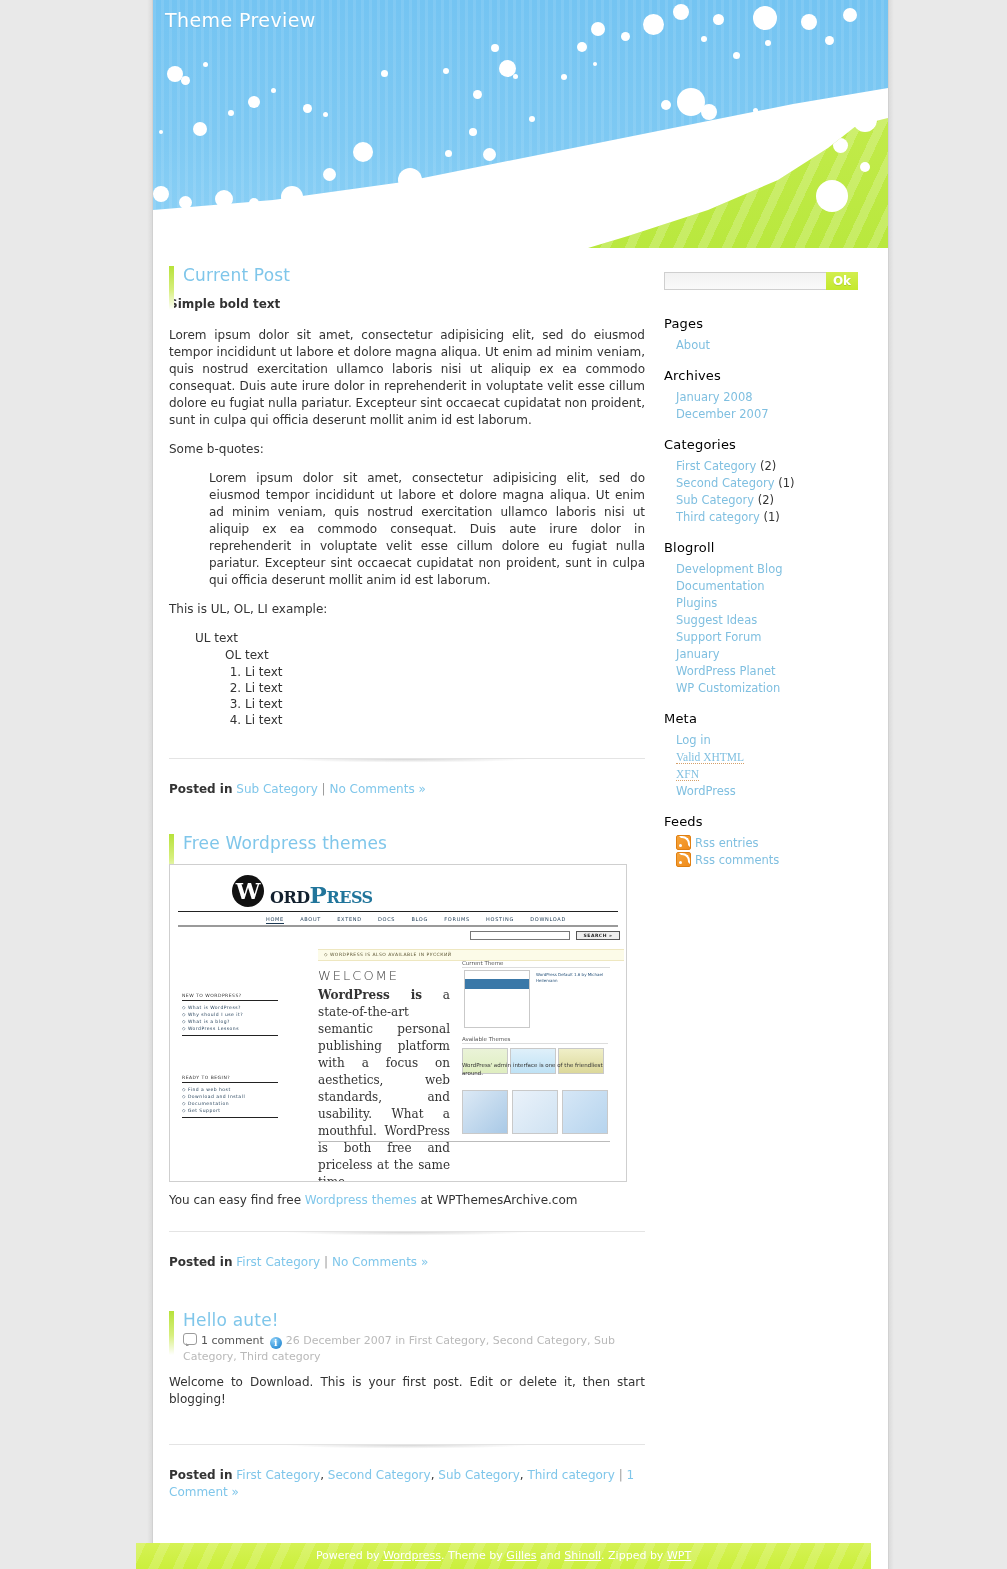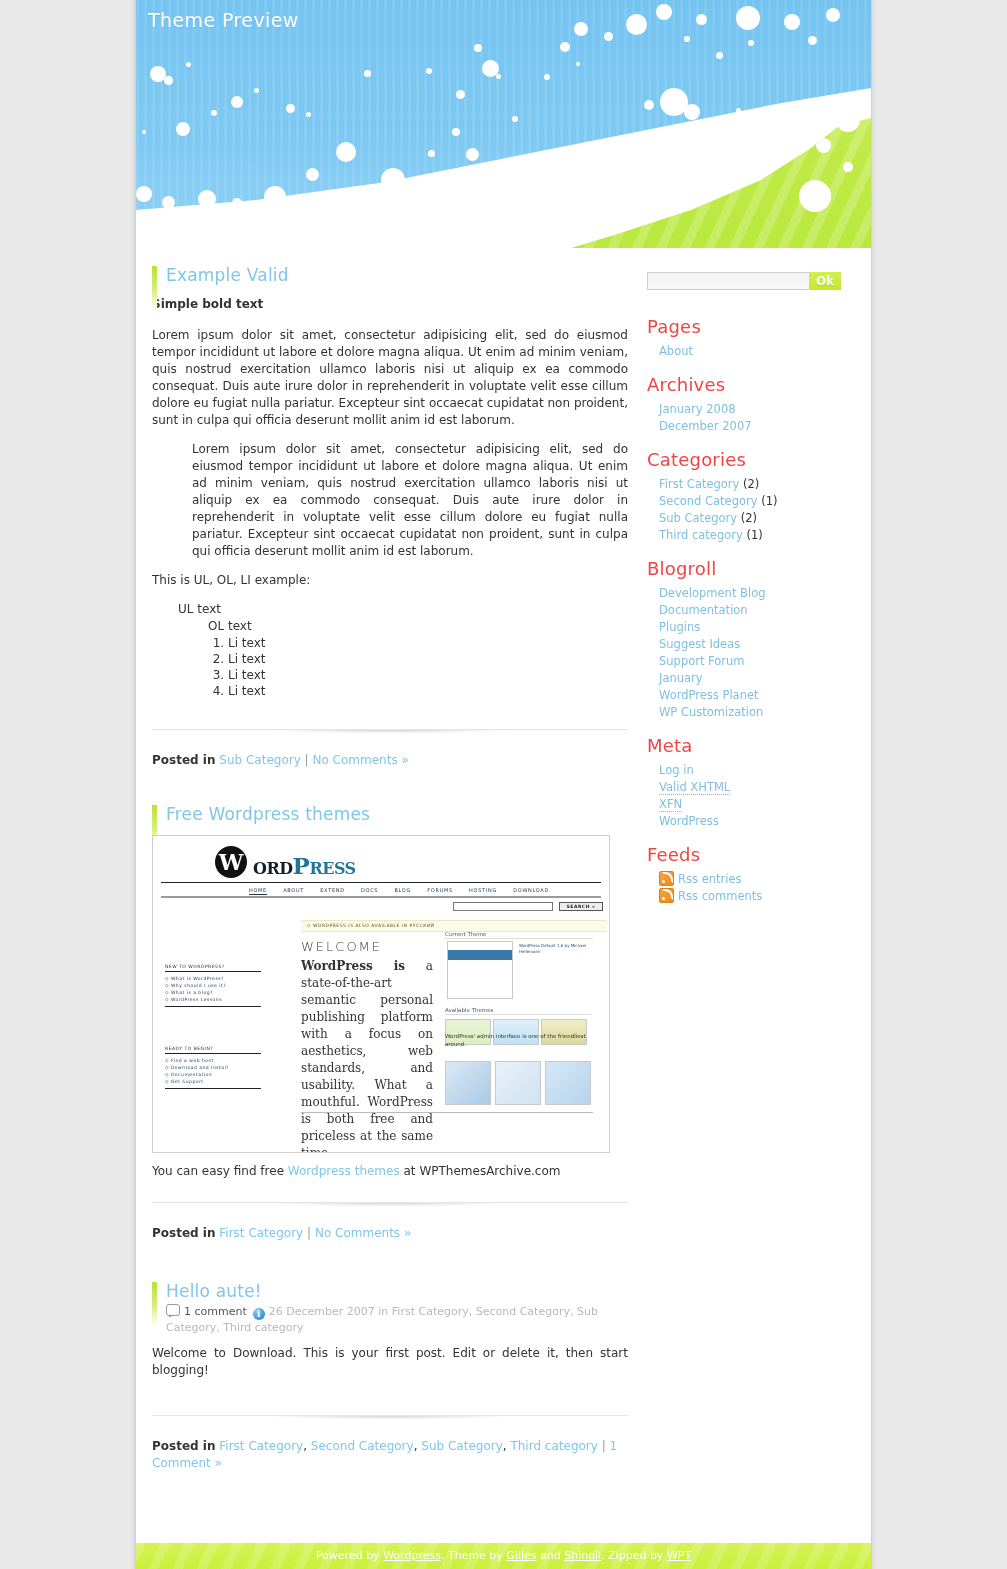--- a/index.html
+++ b/index.html
@@ -5,21 +5,21 @@
   html,body{margin:0;padding:0;}
   body{
     width:1007px;height:1569px;overflow:hidden;
     background:#e9e9e9;
     font-family:"DejaVu Sans","Liberation Sans",sans-serif;
     font-size:12px;color:#333;
     -webkit-font-smoothing:antialiased;
   }
   
   #page{
-    position:absolute;left:136px;top:0;width:735px;height:1569px;
+    position:absolute;left:153px;top:0;width:735px;height:1569px;
     background:#ffffff;
     box-shadow:0 0 0 1px rgba(0,0,0,.04);
   }
   #page:before{content:"";position:absolute;left:-6px;top:0;width:6px;height:1569px;
     background:linear-gradient(to right,rgba(0,0,0,0) 0%,rgba(0,0,0,.07) 100%);}
   #page:after{content:"";position:absolute;right:-6px;top:0;width:6px;height:1569px;
     background:linear-gradient(to left,rgba(0,0,0,0) 0%,rgba(0,0,0,.07) 100%);}
 
   
   #banner{position:relative;width:735px;height:248px;overflow:hidden;background:#ffffff;}
@@ -116,27 +116,27 @@
     font-family:inherit;font-size:11px;padding:0 3px;color:#333;outline:none;
   }
   .searchbox button{
     position:absolute;left:162px;top:0;width:32px;height:18px;border:none;cursor:pointer;
     background:linear-gradient(to bottom,#d2ee4f 0%,#c4e92e 100%);
     color:#ffffff;font-family:inherit;font-size:12px;font-weight:bold;
     text-shadow:0 1px 0 rgba(0,0,0,.12);line-height:18px;padding:0;
   }
   .side-sec{margin:0 0 14px 0;}
   .side-sec h3{
-    margin:0 0 6px 0;font-size:18px;font-weight:400;color:#ef4444;letter-spacing:.2px;
+    margin:0 0 6px 0;font-size:13px;font-weight:400;color:#000000;letter-spacing:.2px;
   }
   .side-sec ul{margin:0;padding:0 0 0 12px;list-style:none;}
   .side-sec li{line-height:17px;font-size:11.5px;color:#333;}
   .side-sec li a{color:#7fbfe0;text-decoration:none;}
   .side-sec li .cnt{color:#333;}
-  .abbr{border-bottom:1px dotted #d4a06a;}
+  .abbr{border-bottom:1px dotted #d4a06a;font-family:Liberation Serif, serif;}
   .rss-i{
     display:inline-block;width:13px;height:13px;vertical-align:-3px;margin-right:4px;
     background:linear-gradient(135deg,#f6a43a 0%,#ef8b1c 100%);
     border:1px solid #e07f12;border-radius:2px;position:relative;
   }
   .rss-i:before{
     content:"";position:absolute;left:2px;bottom:2px;width:3px;height:3px;border-radius:50%;background:#fff;
   }
   .rss-i:after{
     content:"";position:absolute;left:2px;bottom:2px;width:7px;height:7px;
@@ -289,26 +289,27 @@
     <div id="site-title">Theme Preview</div>
   </div>
 
   <div id="content-wrap">
 
     <div id="main">
 
       <div class="post" style="padding-top:16px;">
         <div class="post-head">
           <h2 class="post-title">
-            <a href="#">Example Valid</a>
+            <a href="#">Current Post</a>
           </h2>
         </div>
         <div class="post-body">
           <p class="bold-lead">Simple bold text</p>
           <p>Lorem ipsum dolor sit amet, consectetur adipisicing elit, sed do eiusmod tempor incididunt ut labore et dolore magna aliqua. Ut enim ad minim veniam, quis nostrud exercitation ullamco laboris nisi ut aliquip ex ea commodo consequat. Duis aute irure dolor in reprehenderit in voluptate velit esse cillum dolore eu fugiat nulla pariatur. Excepteur sint occaecat cupidatat non proident, sunt in culpa qui officia deserunt mollit anim id est laborum.</p>
+          <p>Some b-quotes:</p>
           <blockquote>Lorem ipsum dolor sit amet, consectetur adipisicing elit, sed do eiusmod tempor incididunt ut labore et dolore magna aliqua. Ut enim ad minim veniam, quis nostrud exercitation ullamco laboris nisi ut aliquip ex ea commodo consequat. Duis aute irure dolor in reprehenderit in voluptate velit esse cillum dolore eu fugiat nulla pariatur. Excepteur sint occaecat cupidatat non proident, sunt in culpa qui officia deserunt mollit anim id est laborum.</blockquote>
           <p>This is UL, OL, LI example:</p>
           <ul class="ul-demo">
             <li>
               <span>UL text</span>
               <ul>
                 <li>OL text</li>
               </ul>
               <ol class="ol-demo">
                 <li>Li text</li>

